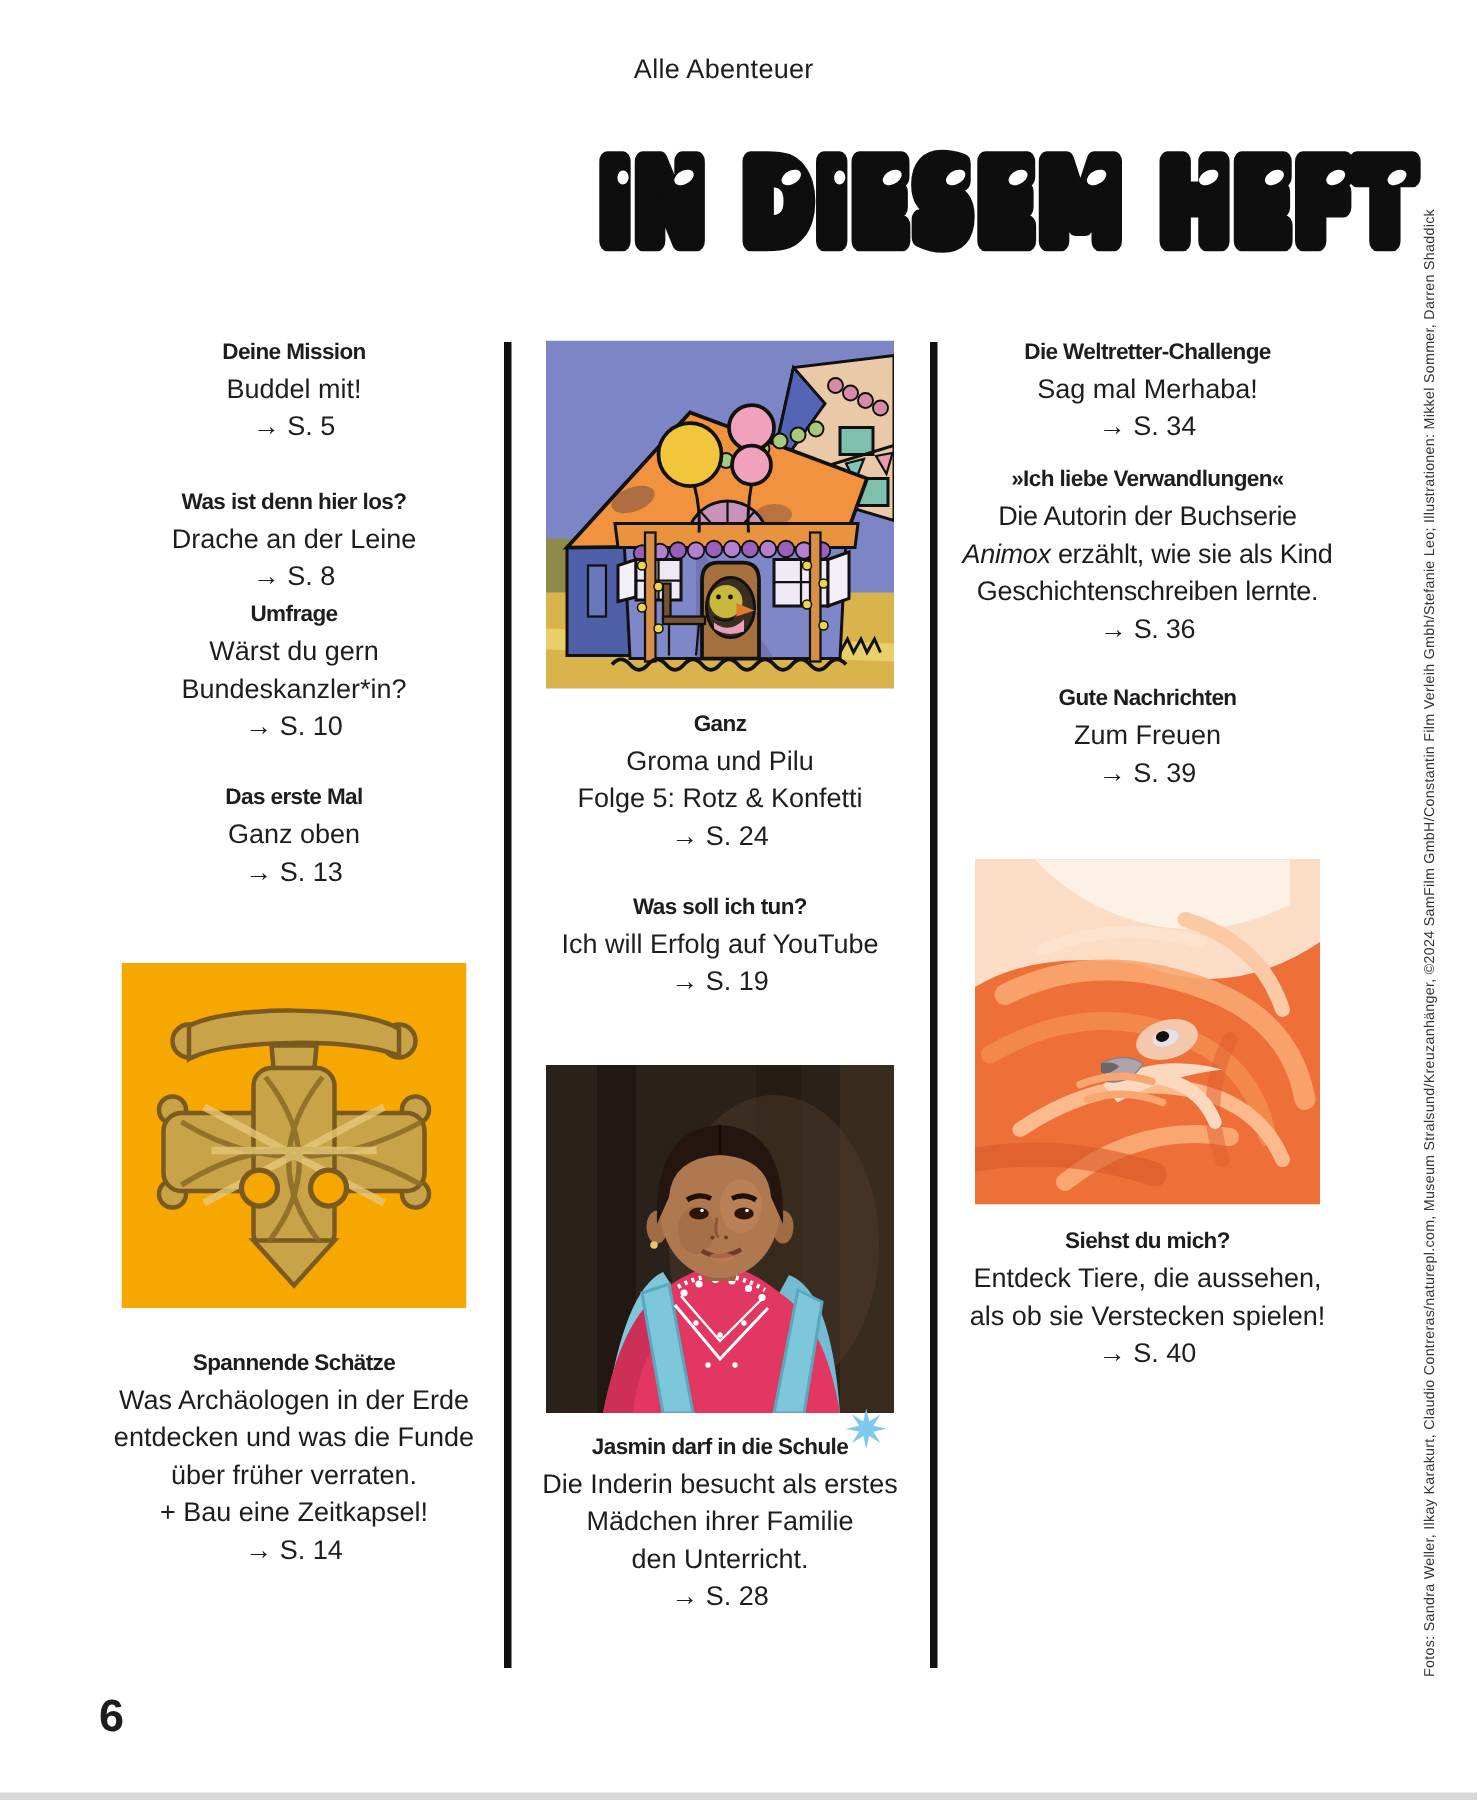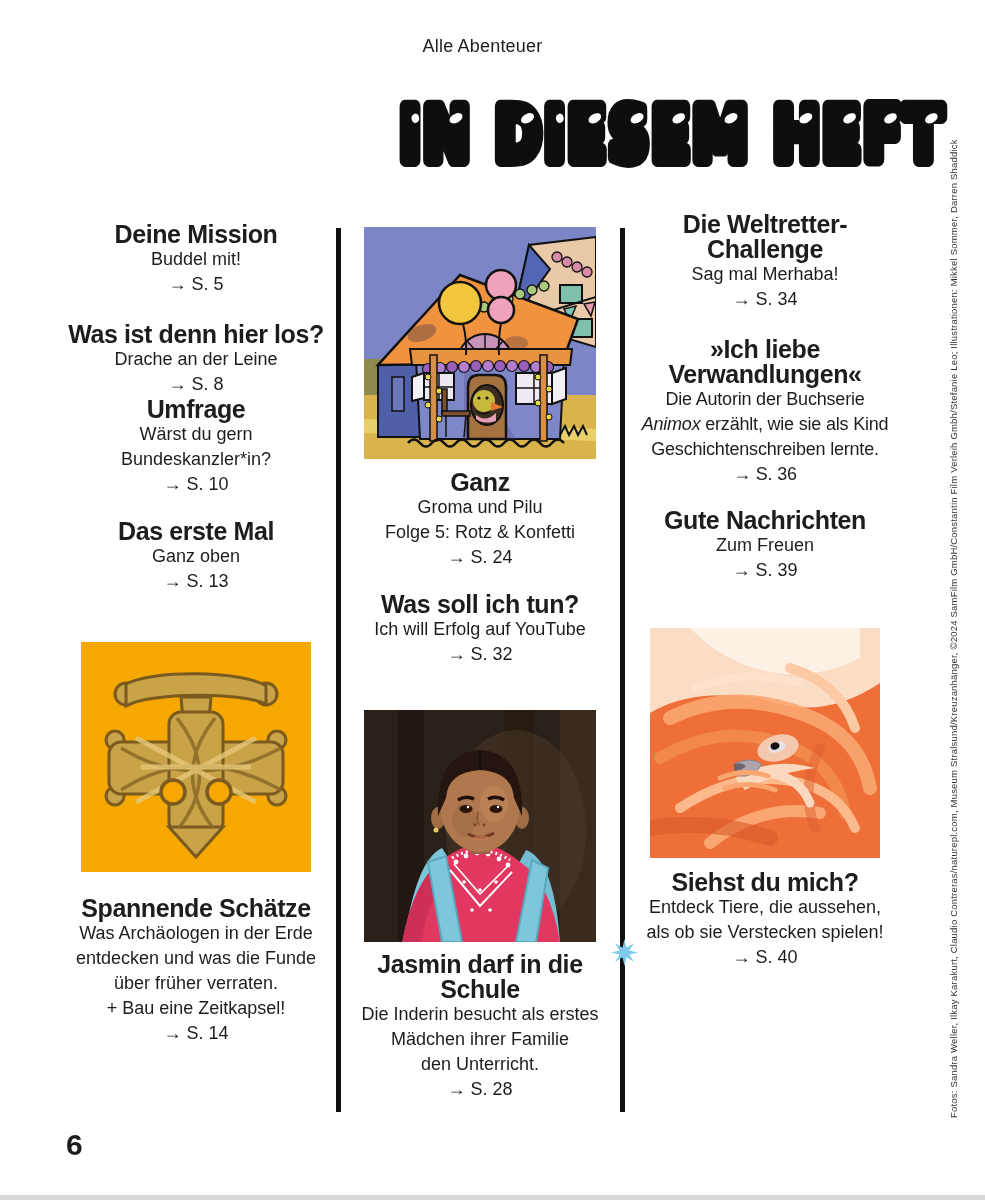--- a/index.html
+++ b/index.html
@@ -8,23 +8,23 @@
   .kicker{position:absolute;top:36px;left:0;width:965px;text-align:center;
           font-size:18px;font-weight:500;letter-spacing:.2px;}
   .title-wrap{position:absolute;top:70px;left:0;width:965px;display:flex;justify-content:flex-end;}
   #bubble-title text{font-family:"DejaVu Sans",sans-serif;font-weight:bold;font-size:74px;
           letter-spacing:4px;fill:#0e0e0e;stroke:#0e0e0e;stroke-width:14;
           stroke-linejoin:round;stroke-linecap:round;paint-order:stroke;}
   .vline{position:absolute;top:228px;height:884px;width:5px;background:#101010;}
   .col{position:absolute;}
   .col-left{left:55px;top:222px;width:282px;}
   .col-mid{left:348px;top:227px;width:264px;}
-  .col-right{left:625px;top:212px;width:280px;}
+  .col-right{left:625px;top:222px;width:280px;}
   .entry{text-align:center;font-size:18px;line-height:25px;}
-  .entry .t{font-weight:700;font-size:25px;letter-spacing:-0.4px;}
+  .entry .t{font-weight:700;font-size:15px;letter-spacing:-0.4px;}
   .imgbox{display:block;margin:0 auto;}
   .rel{position:relative;display:inline-block;}
   .star{position:absolute;right:-26px;top:-13px;}
   .pagenum{position:absolute;left:66px;top:1128px;font-size:30px;font-weight:700;}
   .credits{position:absolute;left:948px;top:1118px;transform:rotate(-90deg);
            transform-origin:0 0;white-space:nowrap;font-size:9.5px;letter-spacing:.2px;color:#333;}
   .bottom-strip{position:absolute;left:0;bottom:0;width:985px;height:5px;background:#d7d7d7;}
 </style>
 </head>
 <body>
@@ -231,21 +231,21 @@
     <div class="entry" style="margin-top:11px">
       <div class="t">Ganz</div>
       <div>Groma und Pilu</div>
       <div>Folge 5: Rotz &amp; Konfetti</div>
       <div class="ref">→ S. 24</div>
     </div>
 
     <div class="entry" style="margin-top:22px">
       <div class="t">Was soll ich tun?</div>
       <div>Ich will Erfolg auf YouTube</div>
-      <div class="ref">→ S. 32</div>
+      <div class="ref">→ S. 19</div>
     </div>
 
     <svg class="imgbox" style="margin-top:43px" width="232" height="232" viewBox="0 0 232 232">
       <rect width="232" height="232" fill="#2B211B"></rect>
       <rect x="34" y="0" width="26" height="232" fill="#201711" opacity="0.8"></rect>
       <rect x="140" y="0" width="30" height="232" fill="#23190F" opacity="0.6"></rect>
       <rect x="196" y="0" width="36" height="232" fill="#3A2B1F"></rect>
       <ellipse cx="152" cy="120" rx="70" ry="100" fill="#54402C" opacity="0.4"></ellipse>
       <path d="M40,232 Q52,150 78,138 L92,160 Q70,180 66,232 Z" fill="#7EC6DA"></path>
       <path d="M196,232 Q190,150 162,140 L150,162 Q176,184 178,232 Z" fill="#74BCD2"></path>
@@ -311,21 +311,21 @@
   </div>
 
   <div class="col col-right">
 
     <div class="entry">
       <div class="t">Die Weltretter-Challenge</div>
       <div>Sag mal Merhaba!</div>
       <div class="ref">→ S. 34</div>
     </div>
 
-    <div class="entry" style="margin-top:25px;letter-spacing:-0.2px">
+    <div class="entry" style="margin-top:10px;letter-spacing:-0.2px">
       <div class="t">»Ich liebe Verwandlungen«</div>
       <div>Die Autorin der Buchserie</div>
       <div><i>Animox</i><span> erzählt, wie sie als Kind</span></div>
       <div>Geschichtenschreiben lernte.</div>
       <div class="ref">→ S. 36</div>
     </div>
 
     <div class="entry" style="margin-top:21px">
       <div class="t">Gute Nachrichten</div>
       <div>Zum Freuen</div>

